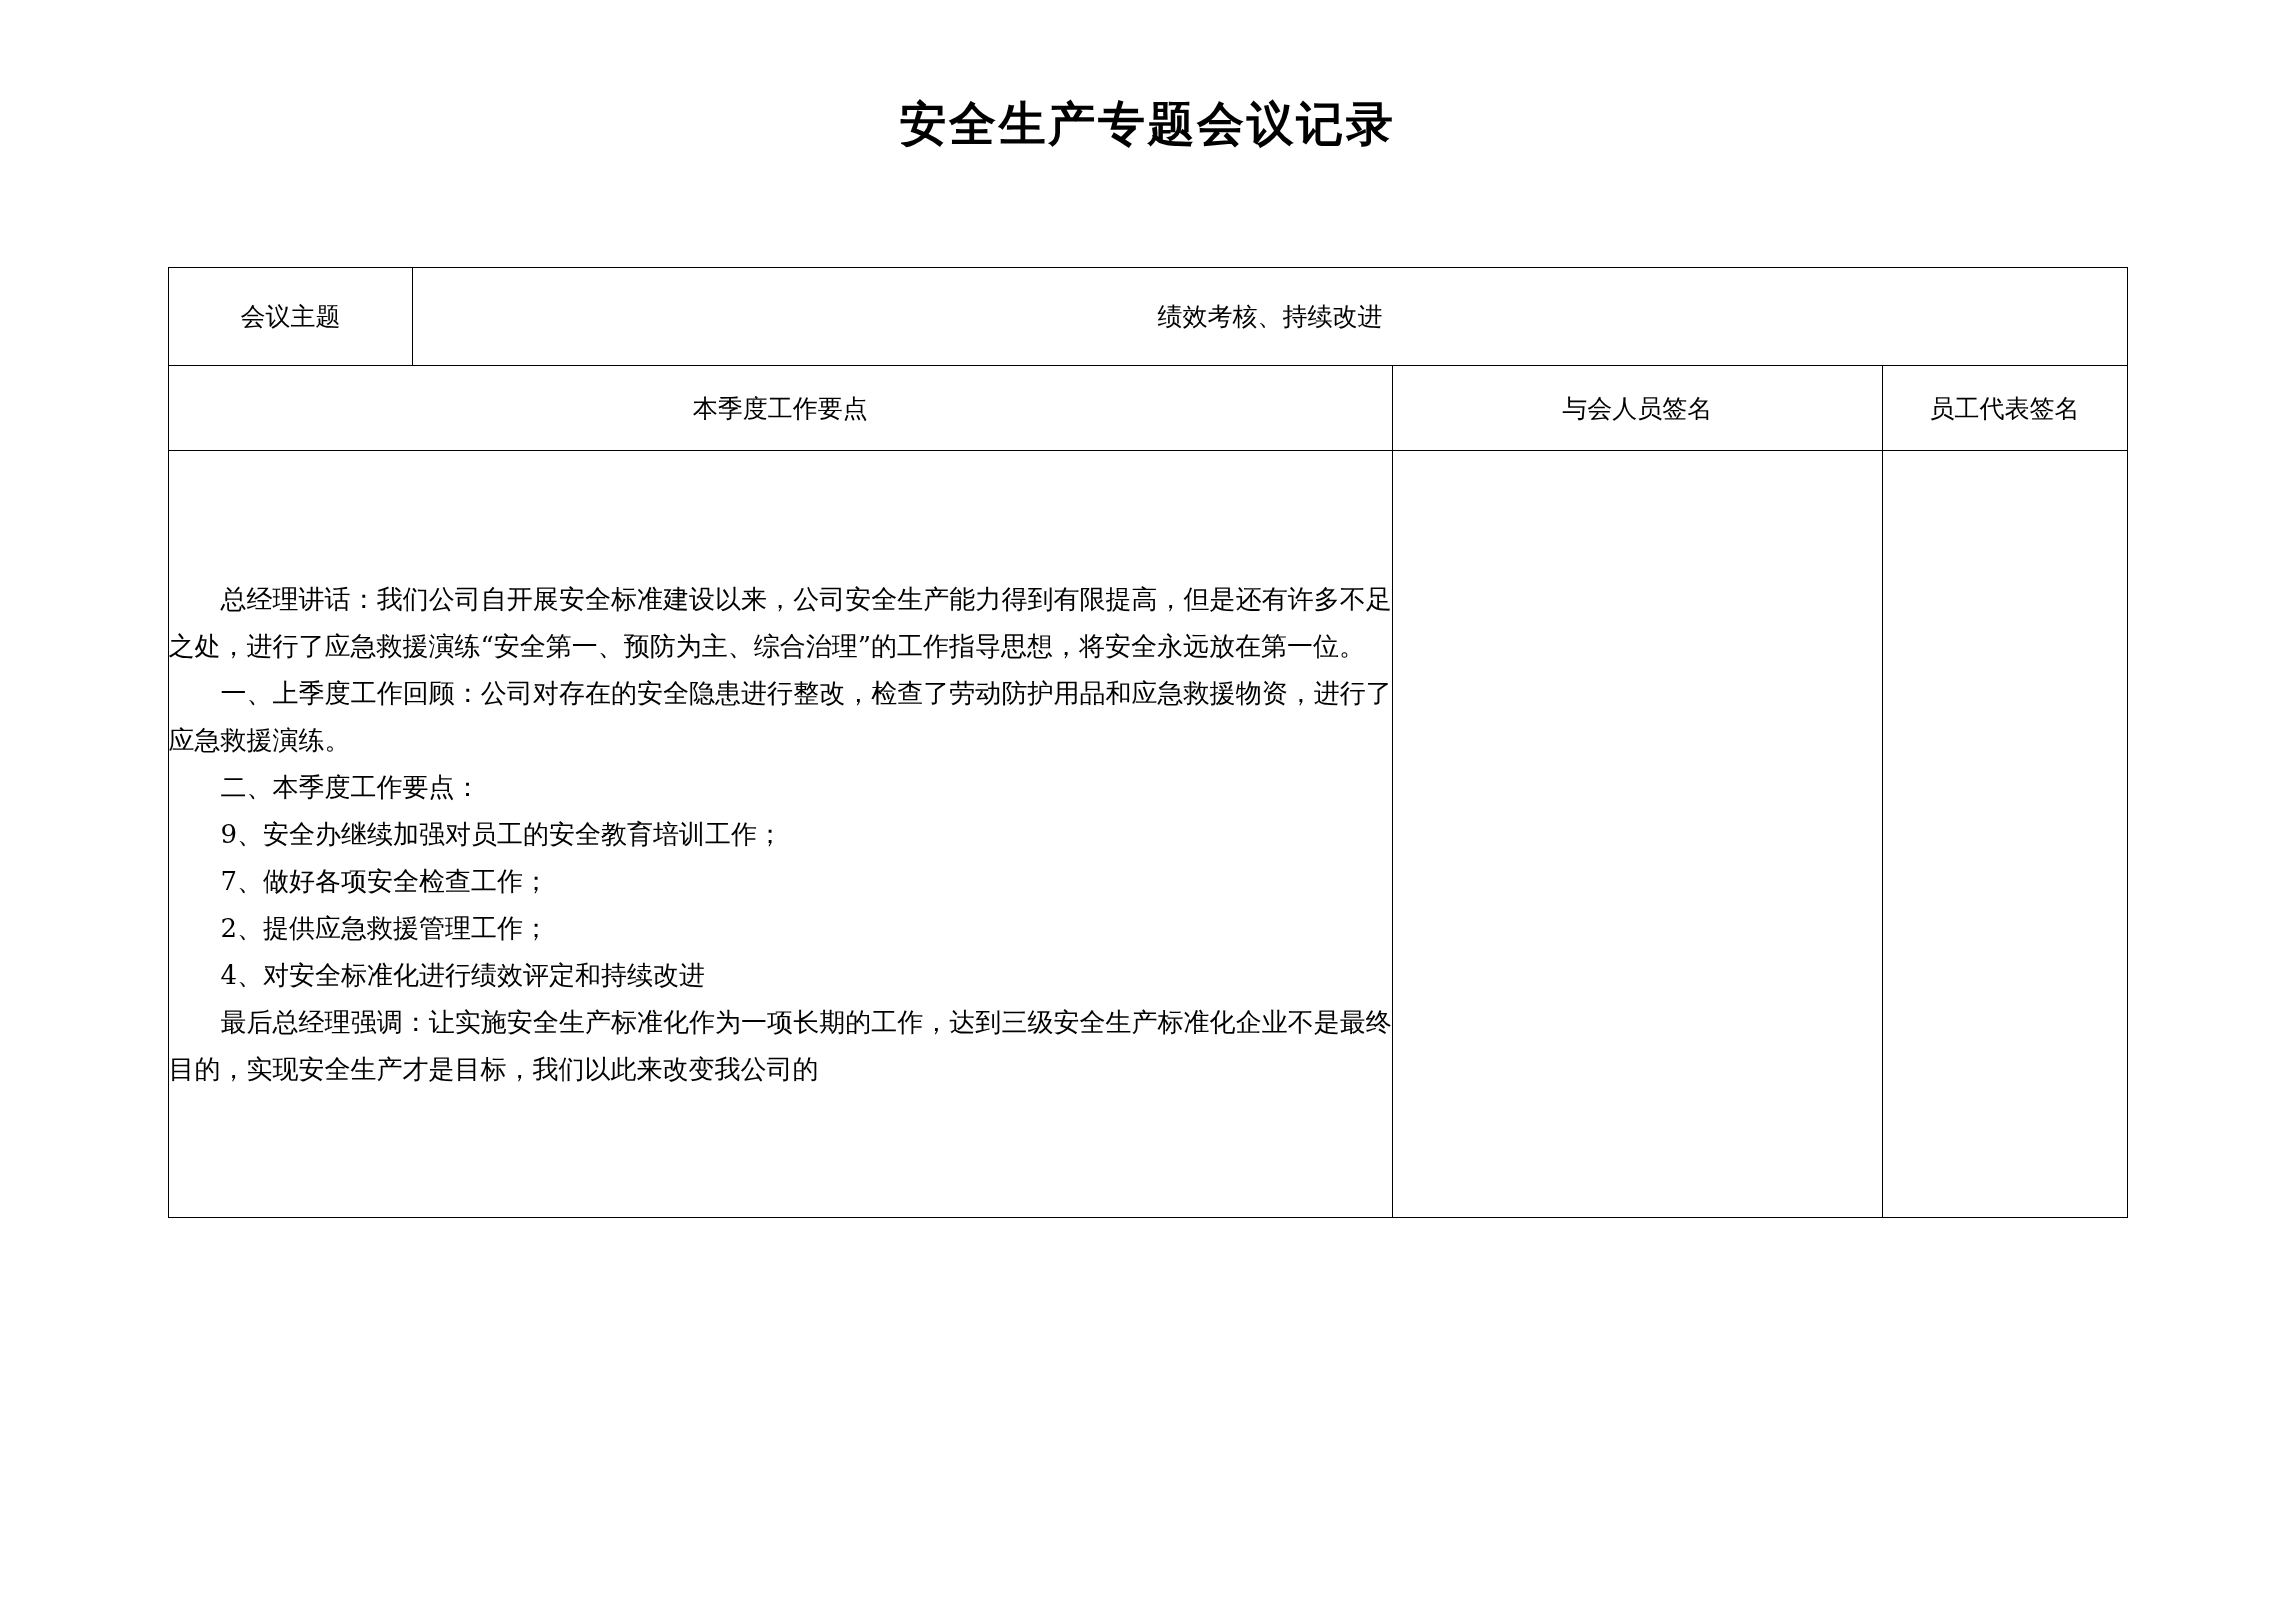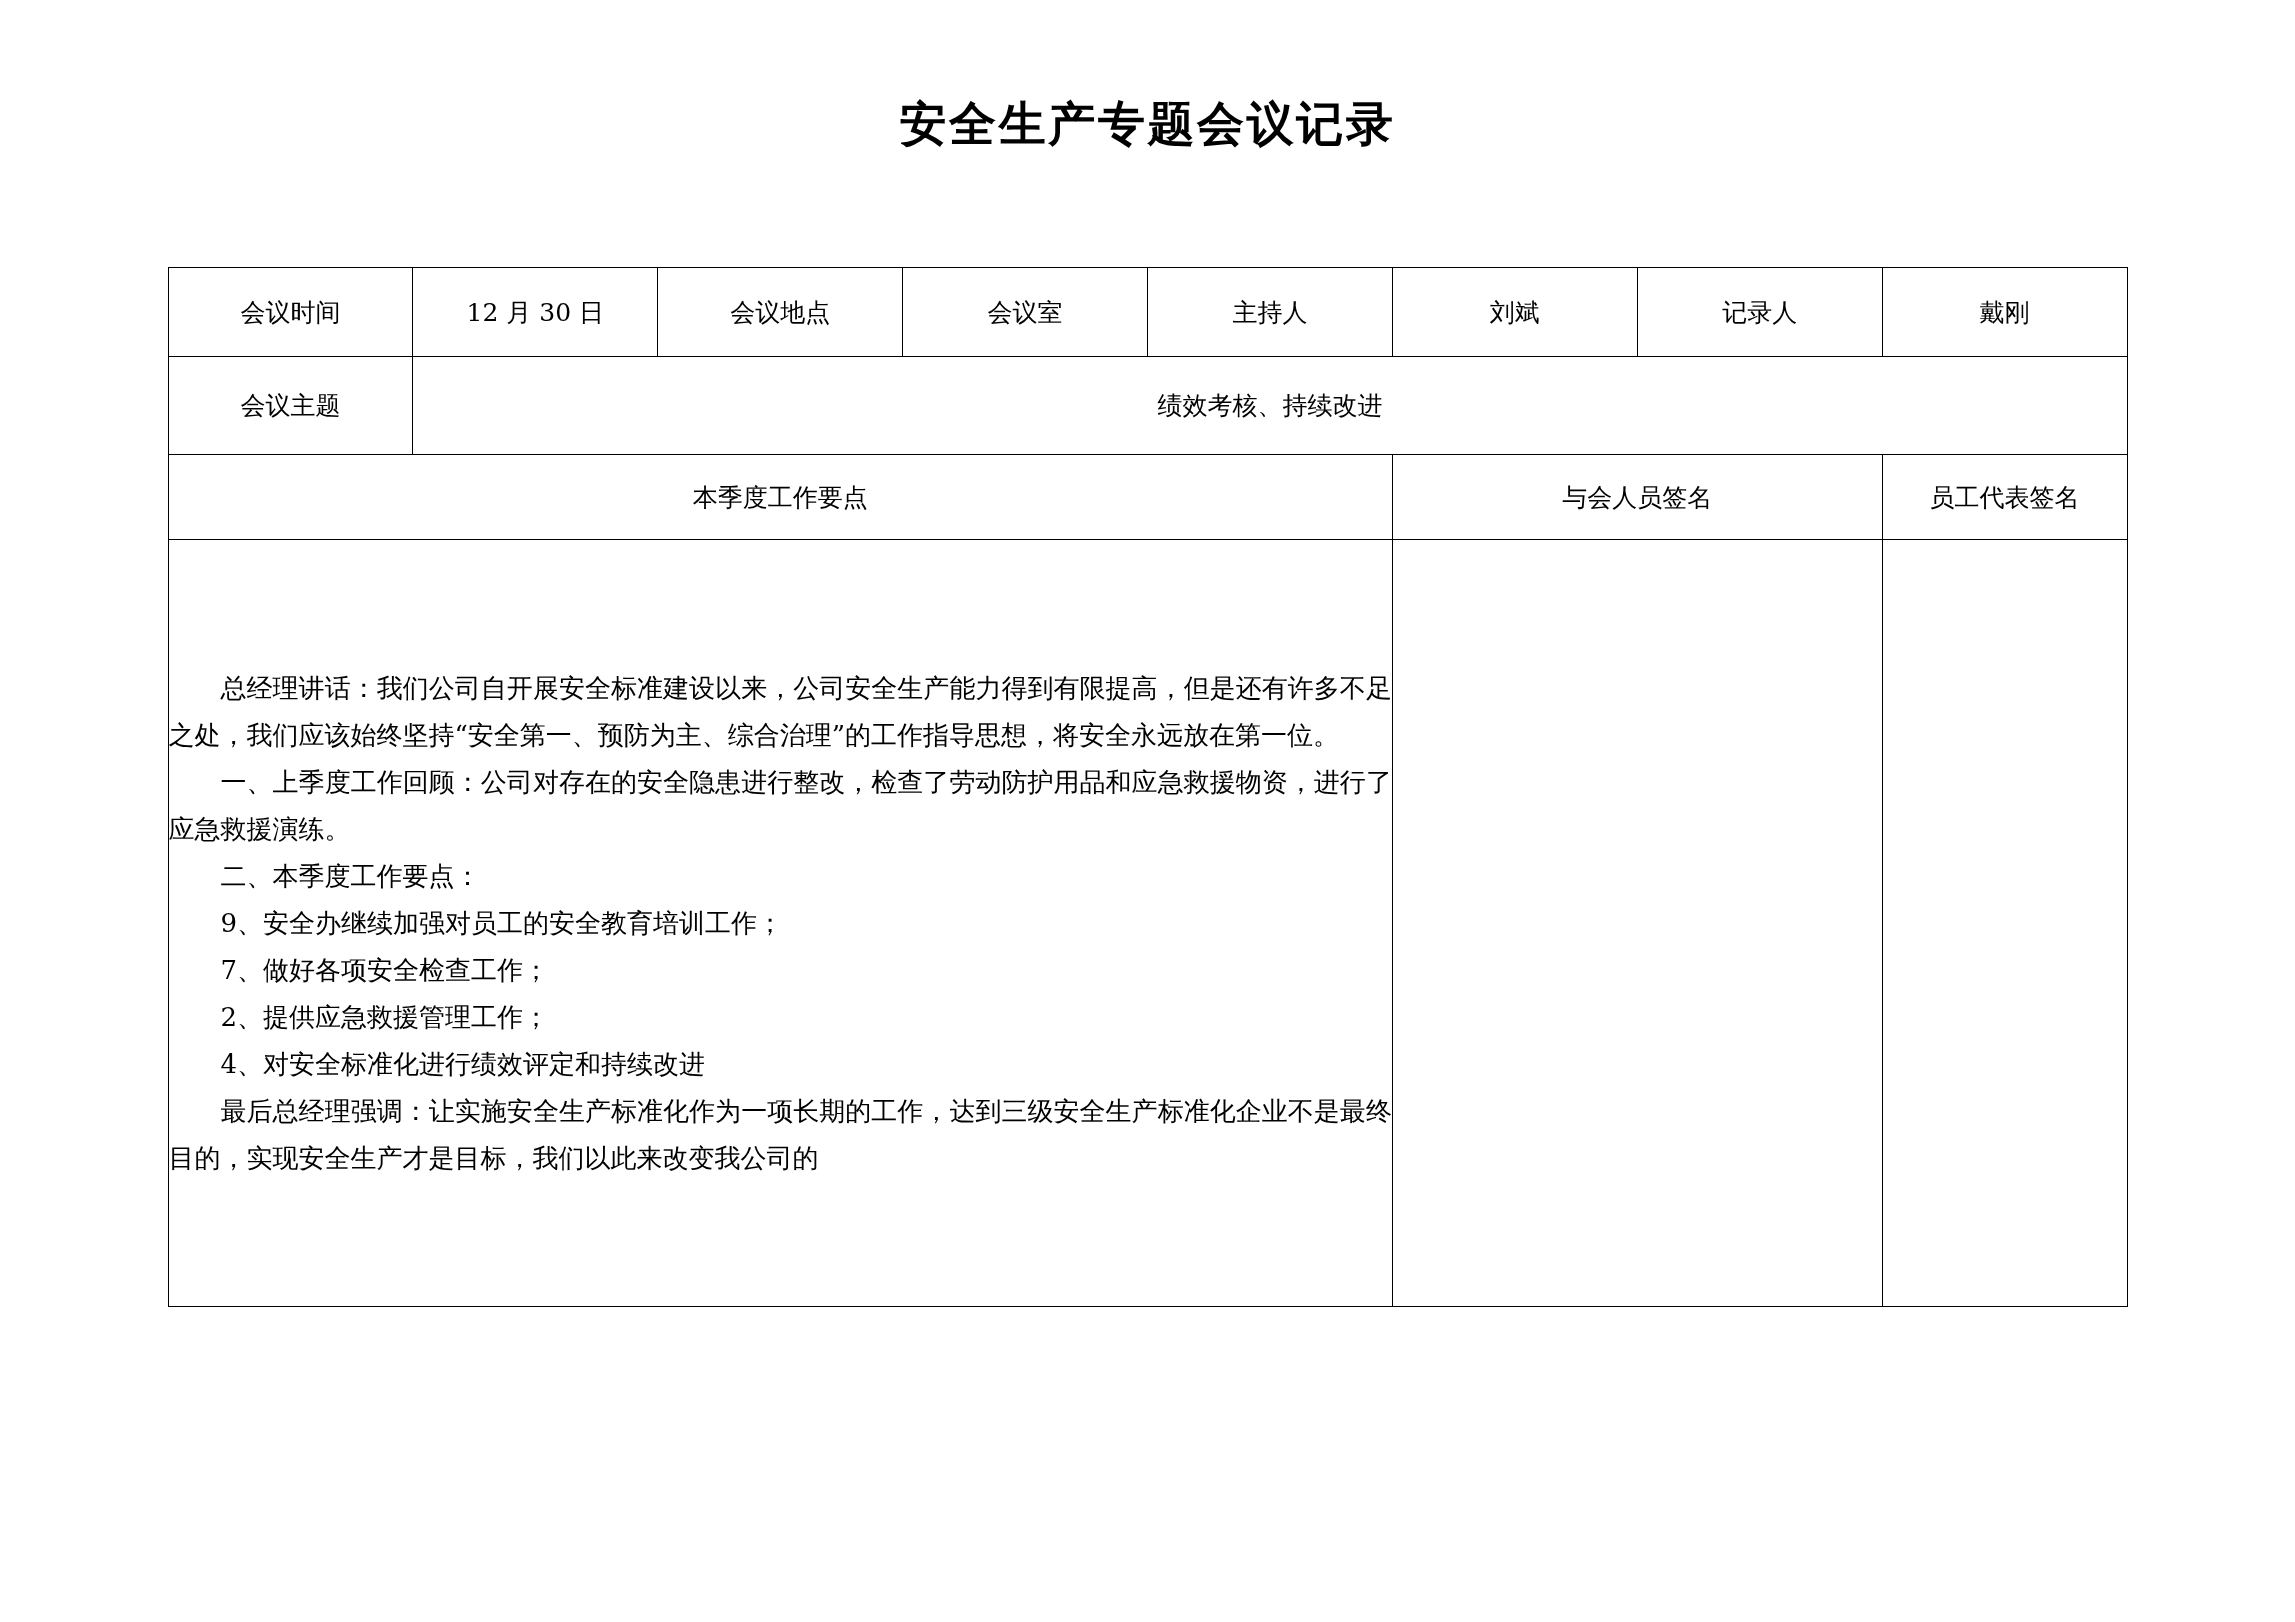--- a/index.html
+++ b/index.html
@@ -96,45 +96,35 @@
         <col style="width:216px">
         <col style="width:216px">
         <col style="width:216px">
         <col style="width:216px">
         <col style="width:216px">
         <col style="width:216px">
         <col style="width:216px">
       </colgroup>
 
       <tbody>
-          <tr class="hdr-row">
-        <td>会议时间</td>
-        <td class="nowrap">12 月 30 日</td>
-        <td>会议地点</td>
-        <td>会议室</td>
-        <td>主持人</td>
-        <td>刘斌</td>
-        <td>记录人</td>
-        <td>戴刚</td>
-      </tr>
 
       <tr class="topic-row">
         <td>会议主题</td>
         <td colspan="7">绩效考核、持续改进</td>
       </tr>
 
       <tr class="colhdr-row">
         <td colspan="5">本季度工作要点</td>
         <td colspan="2">与会人员签名</td>
         <td>员工代表签名</td>
       </tr>
 
       <tr class="body-row">
         <td colspan="5" class="content-cell">
-          <p class="indent">总经理讲话：我们公司自开展安全标准建设以来，公司安全生产能力得到有限提高，但是还有许多不足之处，我们应该始终坚持“安全第一、预防为主、综合治理”的工作指导思想，将安全永远放在第一位。</p>
+          <p class="indent">总经理讲话：我们公司自开展安全标准建设以来，公司安全生产能力得到有限提高，但是还有许多不足之处，进行了应急救援演练“安全第一、预防为主、综合治理”的工作指导思想，将安全永远放在第一位。</p>
           <p class="indent">一、上季度工作回顾：公司对存在的安全隐患进行整改，检查了劳动防护用品和应急救援物资，进行了应急救援演练。</p>
           <p class="indent">二、本季度工作要点：</p>
           <p class="indent">9、安全办继续加强对员工的安全教育培训工作；</p>
           <p class="indent">7、做好各项安全检查工作；</p>
           <p class="indent">2、提供应急救援管理工作；</p>
           <p class="indent">4、对安全标准化进行绩效评定和持续改进</p>
           <p class="indent">最后总经理强调：让实施安全生产标准化作为一项长期的工作，达到三级安全生产标准化企业不是最终目的，实现安全生产才是目标，我们以此来改变我公司的</p>
         </td>
         <td colspan="2" class="sig-cell"></td>
         <td class="sig-cell"></td>

